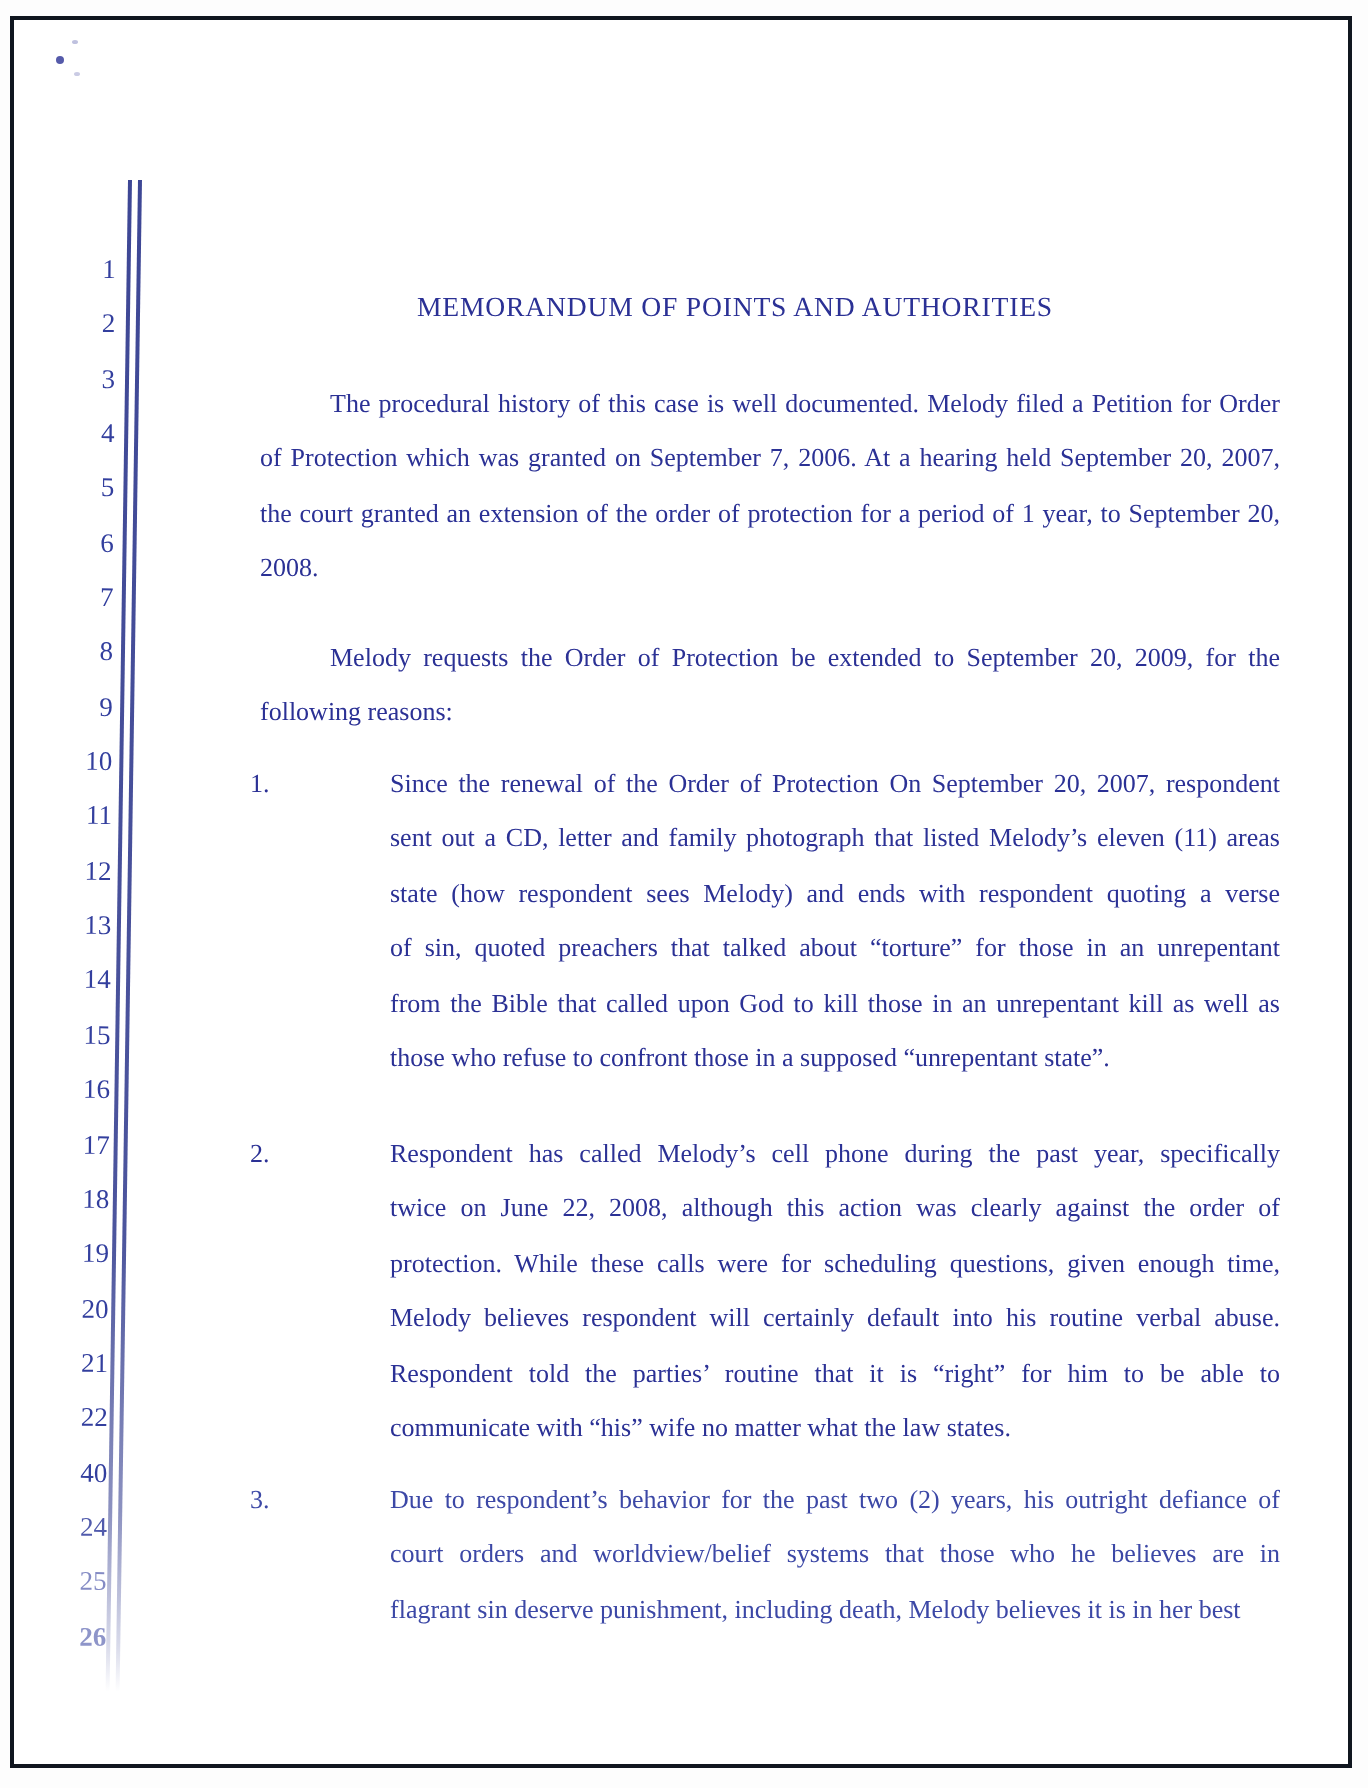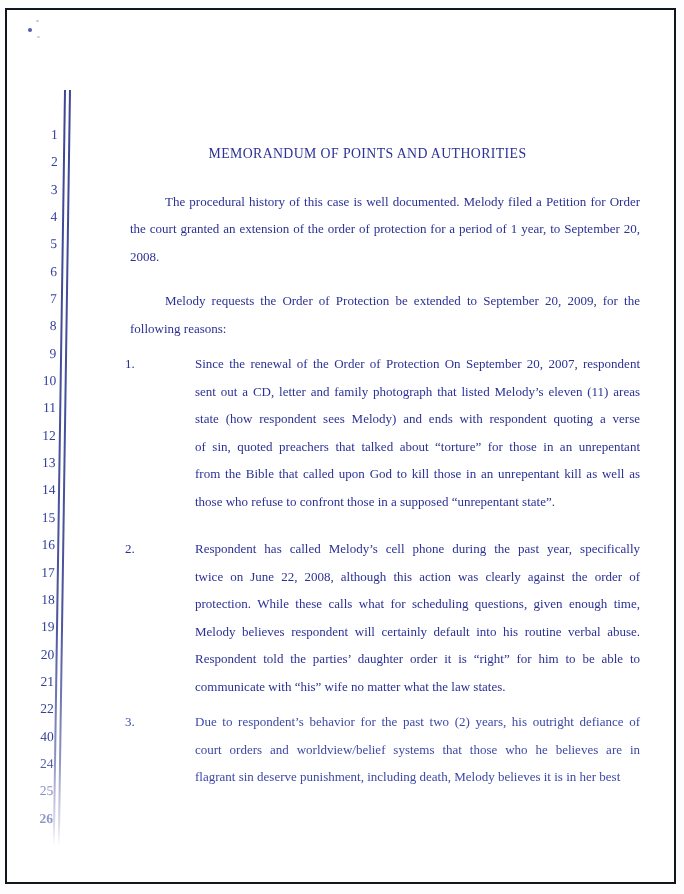--- a/index.html
+++ b/index.html
@@ -156,43 +156,44 @@
       <div class="line-no">24</div>
       <div class="line-no">25</div>
       <div class="line-no">26</div>
     </div>
 
   <div class="doc">
     <div class="doc-title">MEMORANDUM OF POINTS AND AUTHORITIES</div>
     <div id="doc-body">
         <div class="para body">
           <div class="line indent">The procedural history of this case is well documented.  Melody filed a Petition for Order</div>
+          <div class="line">of Protection which was granted on September 7, 2006.  At a hearing held September 20, 2007,</div>
           <div class="line">the court granted an extension of the order of protection for a period of 1 year, to September 20,</div>
           <div class="line end">2008.</div>
         </div>
         <div class="para body">
           <div class="line indent">Melody requests the Order of Protection be extended to September 20, 2009, for the</div>
           <div class="line end">following reasons:</div>
         </div>
         <div class="para numbered">
           <span class="num">1.</span>
           <div class="line">Since the renewal of the Order of Protection On September 20, 2007, respondent</div>
           <div class="line">sent out a CD, letter and family photograph that listed Melody’s eleven (11) areas</div>
           <div class="line">state (how respondent sees Melody) and ends with respondent quoting a verse</div>
           <div class="line">of sin, quoted preachers that talked about “torture” for those in an unrepentant</div>
           <div class="line">from the Bible that called upon God to kill those in an unrepentant kill as well as</div>
           <div class="line end">those who refuse to confront those in a supposed “unrepentant state”.</div>
         </div>
         <div class="para numbered">
           <span class="num">2.</span>
           <div class="line">Respondent has called Melody’s cell phone during the past year, specifically</div>
           <div class="line">twice on June 22, 2008, although this action was clearly against the order of</div>
-          <div class="line">protection.  While these calls what for scheduling questions, given enough time,</div>
+          <div class="line">protection.  While these calls were for scheduling questions, given enough time,</div>
           <div class="line">Melody believes respondent will certainly default into his routine verbal abuse.</div>
-          <div class="line">Respondent told the parties’ daughter order it is “right” for him to be able to</div>
+          <div class="line">Respondent told the parties’ routine that it is “right” for him to be able to</div>
           <div class="line end">communicate with “his” wife no matter what the law states.</div>
         </div>
         <div class="para numbered">
           <span class="num">3.</span>
           <div class="line">Due to respondent’s behavior for the past two (2) years, his outright defiance of</div>
           <div class="line">court orders and worldview/belief systems that those who he believes are in</div>
           <div class="line end">flagrant sin deserve punishment, including death, Melody believes it is in her best</div>
         </div>
       </div>
   </div>

